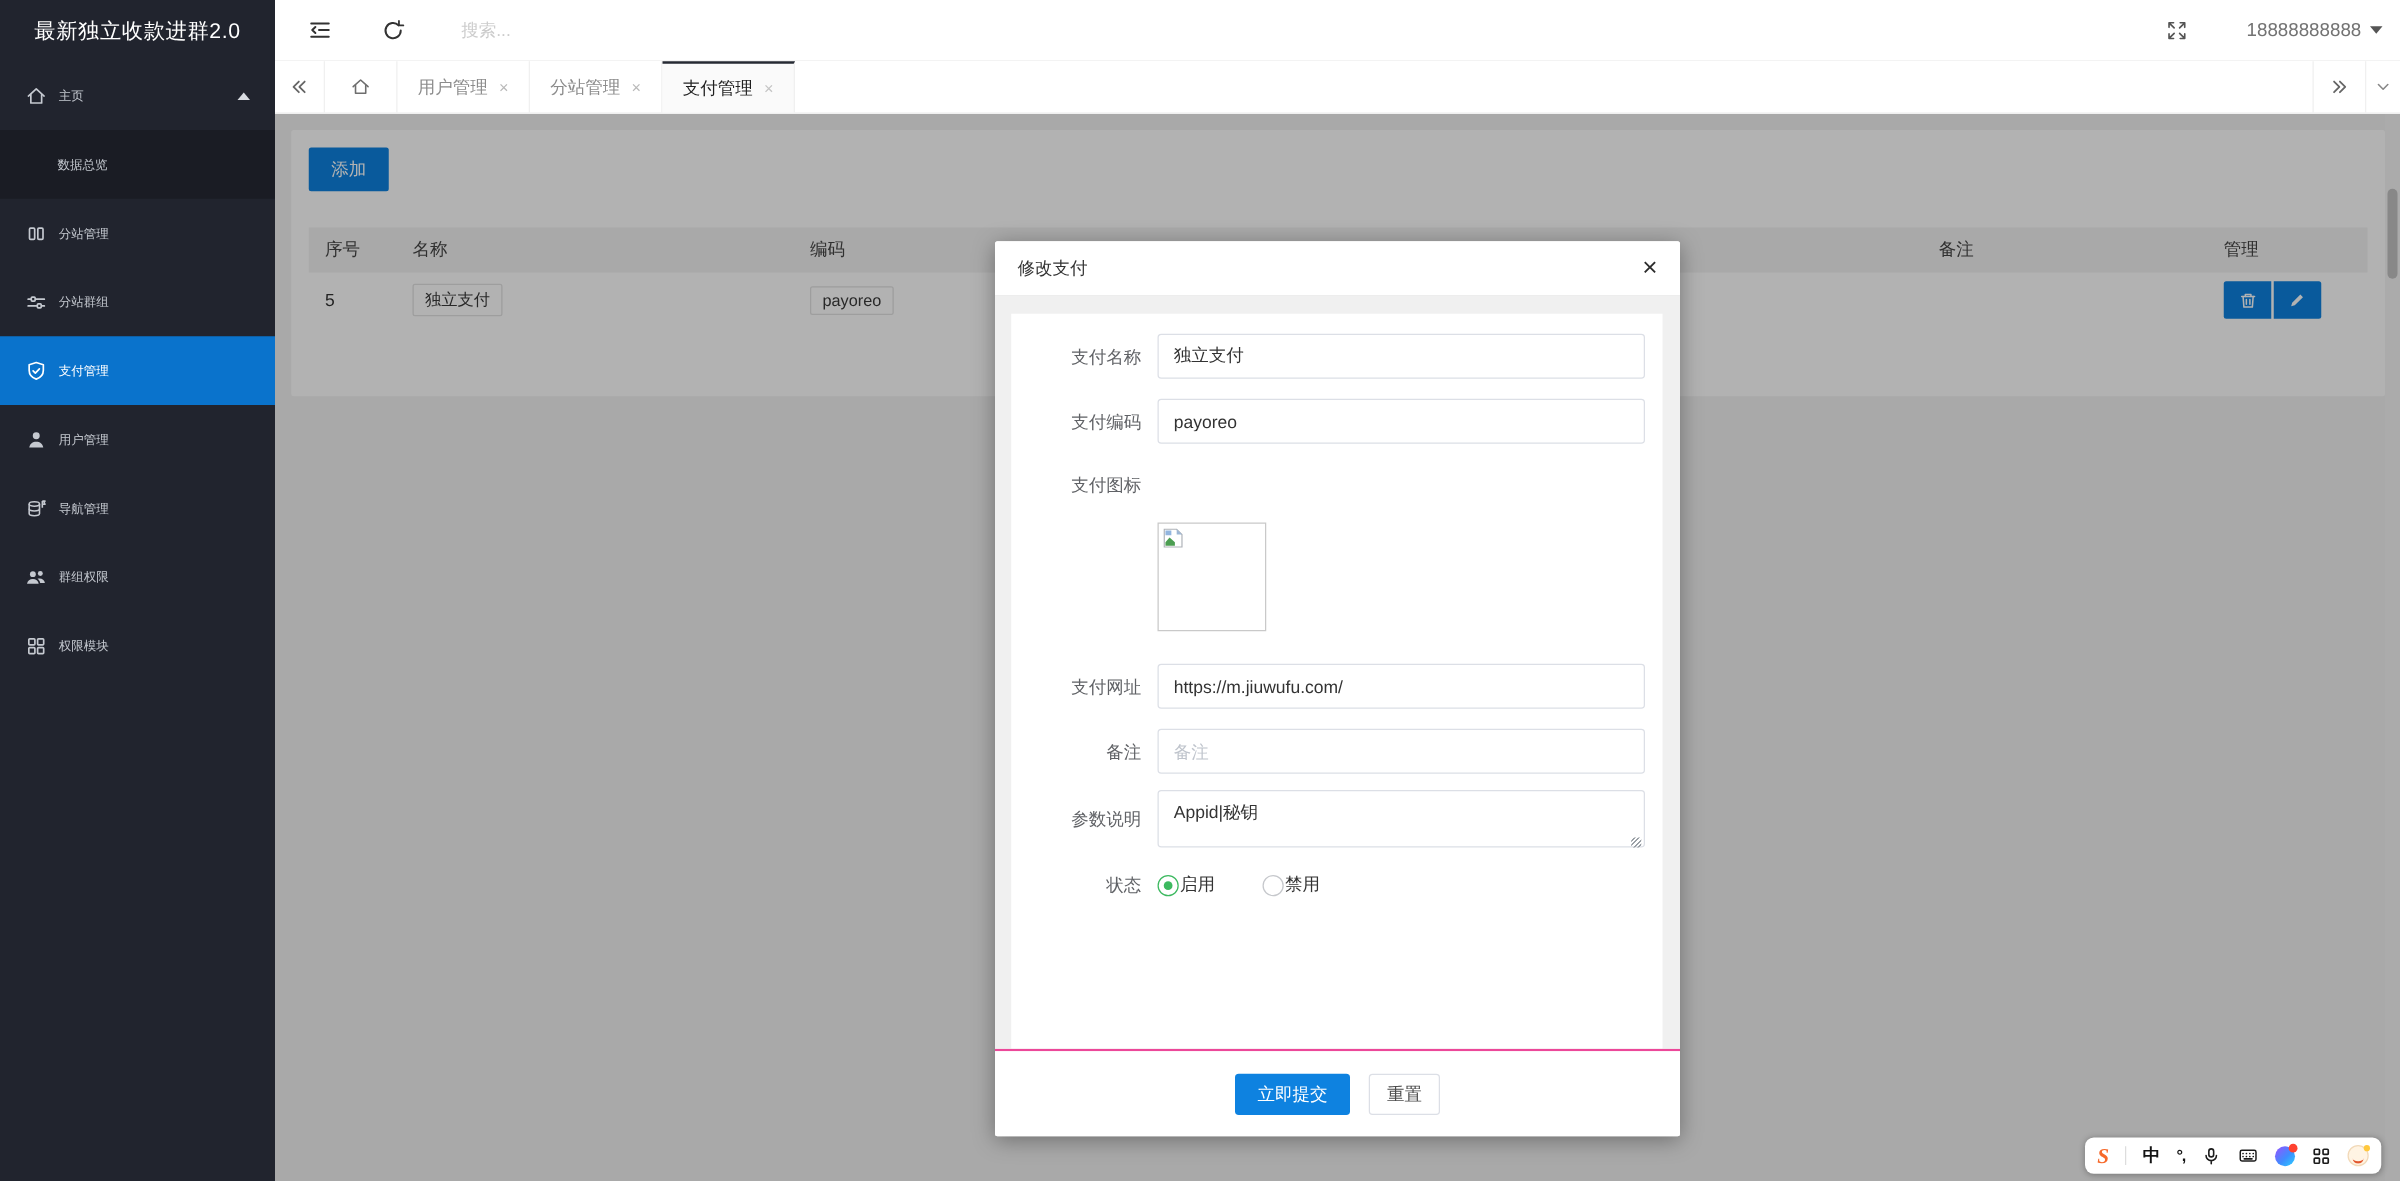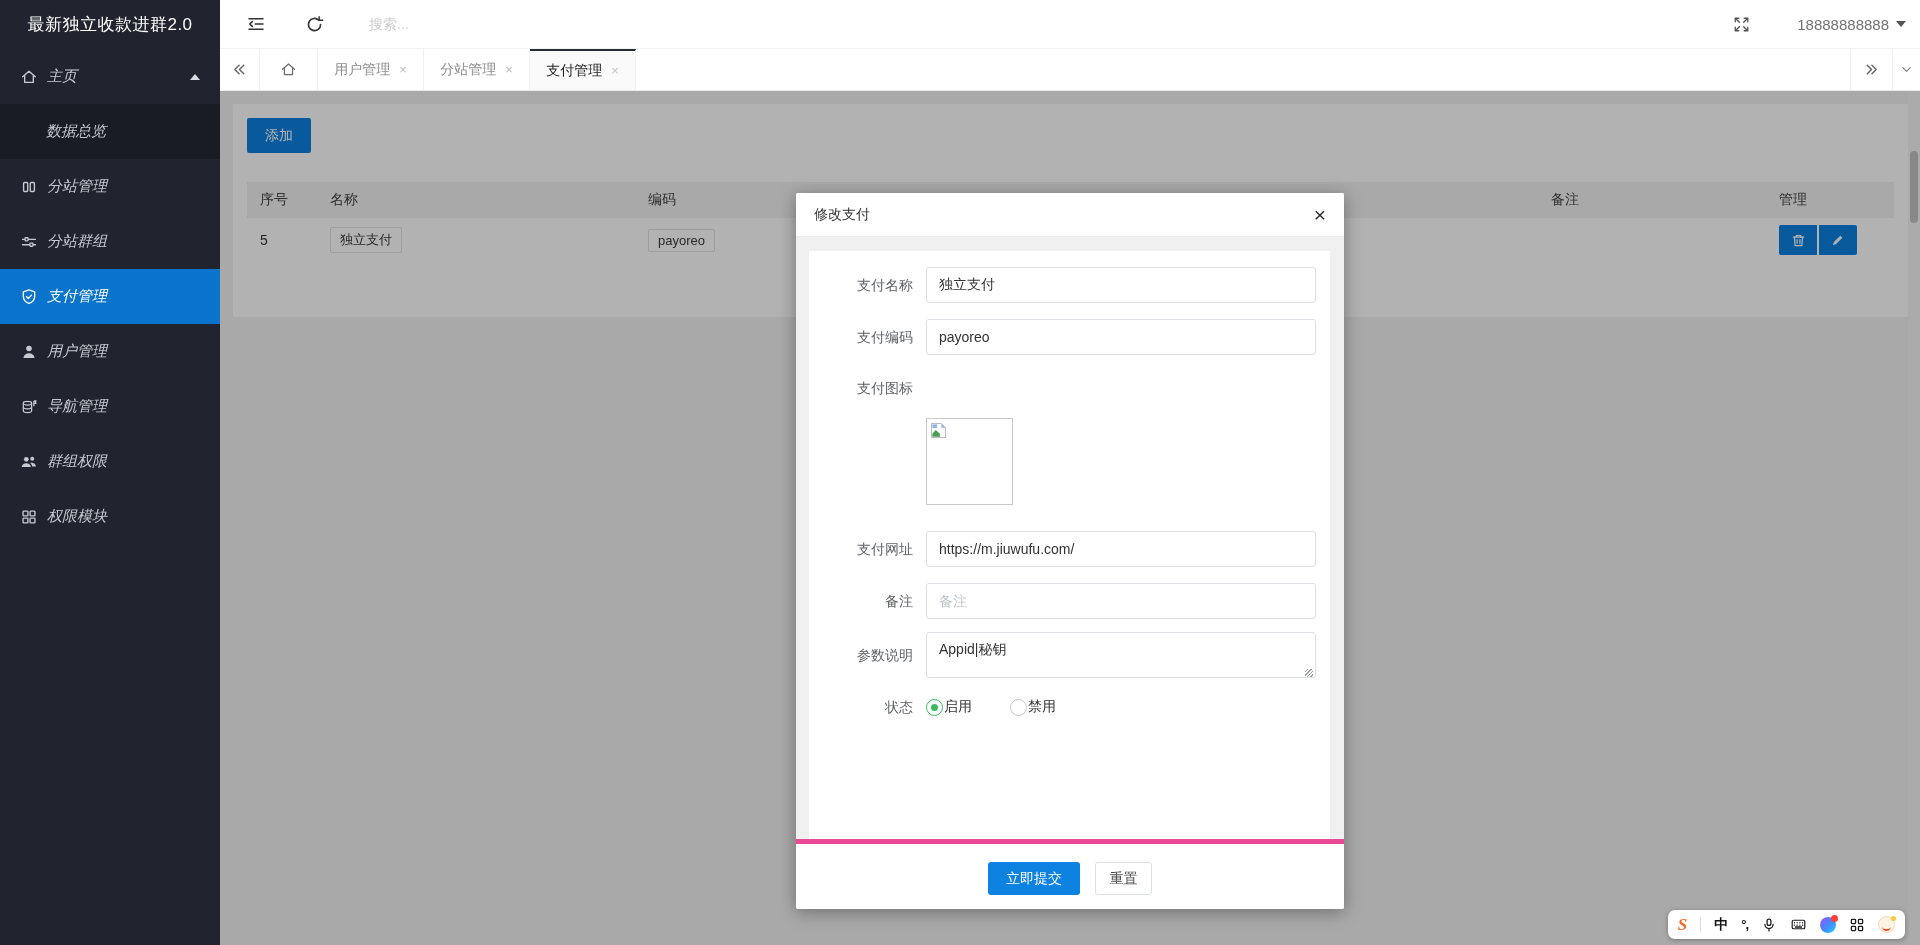--- a/index.html
+++ b/index.html
@@ -4,21 +4,21 @@
 <style>
   * { box-sizing: border-box; margin: 0; padding: 0; }
   html,body { width:1920px; height:945px; }
   body { font-family:"Liberation Sans","DejaVu Sans",sans-serif; background:#fff; overflow:hidden; }
   #app { position:relative; width:1920px; height:945px; overflow:hidden; background:#fff; }
 
   
   .sidebar { position:absolute; left:0; top:0; width:220px; height:945px; background:#21242e; z-index:50; }
   .logo { height:49px; display:flex; align-items:center; justify-content:center; color:#ffffff; font-size:17px; letter-spacing:.5px; }
   .menu { margin-top:0; }
-  .menu-item { height:55px; display:flex; align-items:center; padding-left:20px; color:#c5c9d0; font-size:15px; position:relative; cursor:pointer;font-style:italic; }
+  .menu-item { height:55px; display:flex; align-items:center; padding-left:20px; color:#c5c9d0; font-size:10px; position:relative; cursor:pointer; }
   .menu-item .mi-icon { width:18px; height:18px; margin-right:9px; display:flex; align-items:center; justify-content:center; flex:none; }
   .menu-item.submenu { background:#1a1c24; padding-left:46px; }
   .menu-item.active { background:#0a73cc; color:#ffffff; }
   .caret-up { position:absolute; right:20px; top:50%; margin-top:-3px; width:0; height:0;
               border-left:5px solid transparent; border-right:5px solid transparent; border-bottom:6px solid #d9dce1; }
 
   
   .topbar { position:absolute; left:220px; top:0; right:0; height:49px; background:#fff; border-bottom:1px solid #f3f3f3;
             display:flex; align-items:center; padding:0 14px 0 26px; z-index:40; }
   .tb-icon { width:20px; height:20px; display:flex; align-items:center; justify-content:center; cursor:pointer; flex:none; }
@@ -91,21 +91,21 @@
                  background:repeating-linear-gradient(135deg,transparent,transparent 1.5px,#9aa0a6 1.5px,#9aa0a6 2.5px); }
   .status-row { margin-top:15px; margin-bottom:0; align-items:center; }
   .status-row .form-label { line-height:20px; }
   .radio-group { display:flex; align-items:center; gap:38px; }
   .radio { display:flex; align-items:center; gap:1px; cursor:pointer; }
   .radio-circle { width:17px; height:17px; border-radius:50%; border:1px solid #c6c8cc; background:#fff; position:relative; flex:none; }
   .radio.checked .radio-circle { border-color:#3db960; }
   .radio.checked .radio-circle::after { content:""; position:absolute; left:50%; top:50%; width:7px; height:7px; margin:-3.5px 0 0 -3.5px;
                  border-radius:50%; background:#3db960; }
   .radio-label { font-size:14px; color:#333; }
-  .modal-footer { height:70px; flex:none; background:#fff; border-top:5px solid #ec4899; display:flex; justify-content:center;
+  .modal-footer { height:70px; flex:none; background:#fff; border-top:2px solid #ec4899; display:flex; justify-content:center;
                   padding-top:18px; gap:15px; border-radius:0 0 2px 2px; }
   .btn-submit { width:92px; height:33px; background:#0e82e0; color:#fff; border:none; border-radius:3px; font-size:14px; cursor:pointer; }
   .btn-reset { width:57px; height:33px; background:#fff; color:#4a4a4a; border:1px solid #dcdfe6; border-radius:3px; font-size:14px; cursor:pointer; }
 
   
   .ime-bar { position:absolute; right:15px; bottom:6px; height:29px; background:#fff; border-radius:7px;
              box-shadow:0 1px 5px rgba(0,0,0,.3); display:flex; align-items:center; padding:0 10px; gap:13px; z-index:100; }
   .ime-item { display:flex; align-items:center; justify-content:center; height:18px; cursor:pointer; }
   .ime-logo { color:#f7692a; font-weight:bold; font-style:italic; font-size:17px; font-family:"Liberation Serif",serif; }
   .ime-divider { width:1px; height:15px; background:#ddd; }

